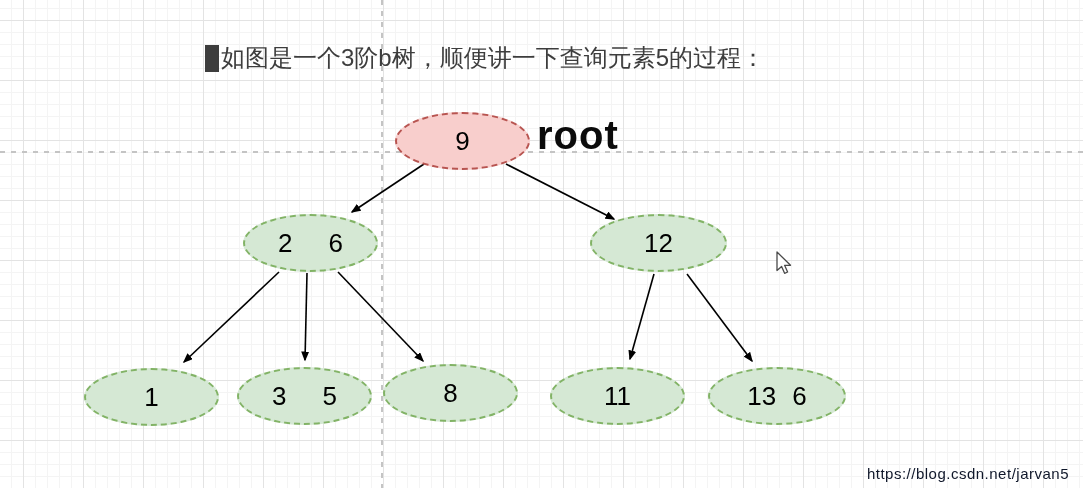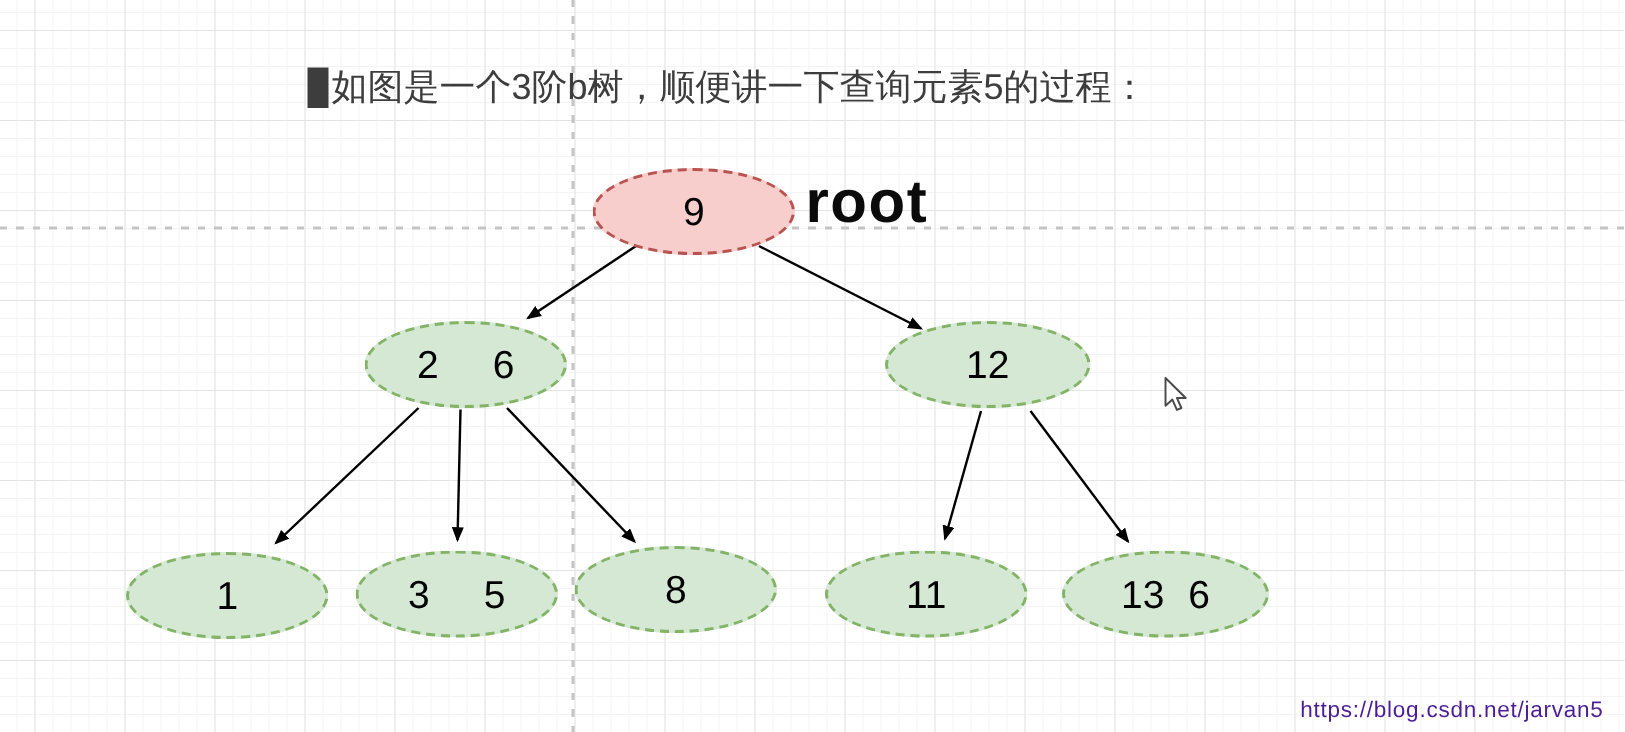--- a/index.html
+++ b/index.html
@@ -46,21 +46,21 @@
   }
   .node.green{background:#d5e8d4;border:2px dashed #82b366;}
   .node.pink{background:#f8cecc;border:2px dashed #b85450;}
   .root-label{
     position:absolute;left:537px;top:113px;
     font-size:40px;font-weight:bold;color:#0b0b0b;
     letter-spacing:1px;
   }
   .watermark{
     position:absolute;right:14px;bottom:6px;
-    font-size:15px;color:#4c1d95;letter-spacing:0.5px;
+    font-size:15px;color:#0f172a;letter-spacing:0.5px;
   }
   .cursor{position:absolute;left:776px;top:251px;}
 </style>
 </head>
 <body>
 
 <div class="guide-h"></div>
 <div class="guide-v"></div>
 
 <div class="title-row">

